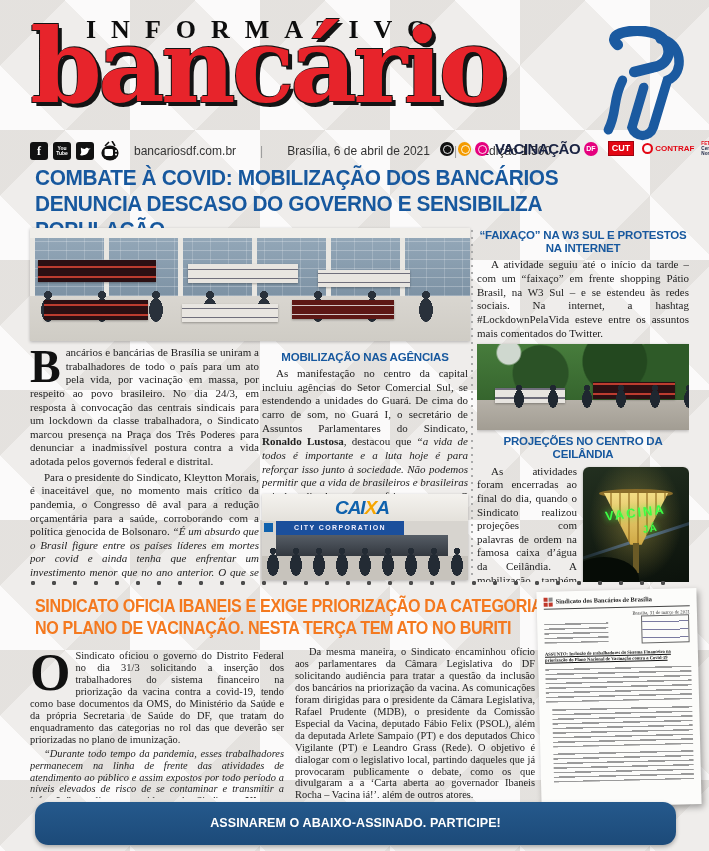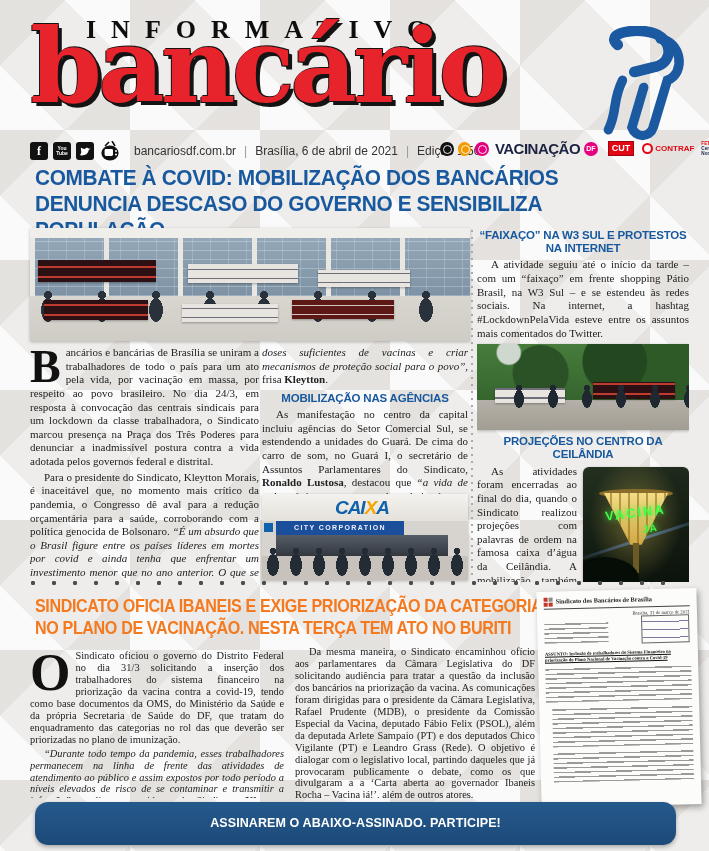--- a/index.html
+++ b/index.html
@@ -16,21 +16,21 @@
   .kicker{left:86px;top:15px;font:700 26px "Liberation Serif",serif;letter-spacing:15px;color:#0e0e0e;}
   .wordmark{left:30px;top:14px;font:700 103px/1 "DejaVu Serif",serif;letter-spacing:-4px;color:#e7242b;
     text-shadow:4px 4px 0 #141414,1px 1px 0 #141414,-1px 1px 0 #141414,1px -1px 0 #141414;}
   .mast-logo{right:6px;top:26px;}
 
   
   .infobar{left:30px;top:141px;display:flex;align-items:center;gap:5px;}
   .sq-ic{width:18px;height:18px;background:#111;border-radius:3px;color:#fff;display:flex;align-items:center;justify-content:center;font:700 12px "Liberation Serif",serif;}
   .sq-ic.yt{font:700 5px/1 "Liberation Sans",sans-serif;text-align:center;}
   .tv-ic{width:22px;height:20px;position:relative;}
-  .info-text{margin-left:8px;font:12px "Liberation Sans",sans-serif;color:#333;display:flex;gap:8px;align-items:flex-end;}
+  .info-text{margin-left:8px;font:12px "Liberation Sans",sans-serif;color:#333;display:flex;gap:24px;align-items:flex-end;}
   .info-sep{color:#999;}
   .partners{left:440px;top:140px;display:flex;align-items:center;gap:4px;}
   .pig{width:14px;height:14px;border-radius:50%;position:relative;}
   .pig::after{content:"";position:absolute;left:3px;top:3px;width:7px;height:7px;border-radius:50%;border:1.5px solid rgba(255,255,255,.9);}
   .pig.k{background:#111;} .pig.o{background:#f49b00;} .pig.m{background:#e5007e;}
   .banc-logo{font:800 15px "Liberation Sans",sans-serif;color:#1a2342;letter-spacing:-.5px;margin-left:2px;}
   .df-badge{width:14px;height:14px;border-radius:50%;background:#e5007e;color:#fff;font:700 7px/14px "Liberation Sans",sans-serif;text-align:center;}
   .cut-logo{background:#e30613;color:#fff;font:800 9px/13px "Liberation Sans",sans-serif;padding:0 3px;border:1px solid #9f0410;margin-left:6px;}
   .contraf-logo{display:flex;align-items:center;gap:2px;margin-left:4px;font:800 8px "Liberation Sans",sans-serif;color:#e30613;}
   .contraf-dot{width:7px;height:7px;border:2px solid #e30613;border-radius:50%;}
@@ -217,21 +217,20 @@
     <div class="ban lite" style="left:152px;top:76px;width:96px;height:18px;"></div>
     <div class="ban red" style="left:262px;top:72px;width:102px;height:19px;"></div>
   </div>
 
   <div class="abs col s1-col1">
     <p><span class="dropcap">B</span><span>ancários e bancárias de Brasília se uniram a trabalhadores de todo o país para um ato pela vida, por vacinação em massa, por respeito ao povo brasileiro. No dia 24/3, em resposta à convocação das centrais sindicais para um lockdown da classe trabalhadora, o Sindicato marcou presença na Praça dos Três Poderes para denunciar a inadmissível postura contra a vida adotada pelos governos federal e distrital.</span></p>
     <p class="ind"><span>Para o presidente do Sindicato, Kleytton Morais, é inaceitável que, no momento mais crítico da pandemia, o Congresso dê aval para a redução orçamentária para a saúde, corroborando com a política genocida de Bolsonaro. </span><i>“É um absurdo que o Brasil figure entre os países líderes em mortes por covid e ainda tenha que enfrentar um investimento menor que no ano anterior. O que se precisa fazer agora é uma intervenção robusta e centrada do Estado para salvaguardar vidas, com articulação para adquirir</i></p>
   </div>
 
   <div class="abs col s1-col2">
-    <p><i>doses suficientes de vacinas e criar mecanismos de proteção social para o povo”, </i><span>frisa </span><b>Kleytton</b><span>.</span></p>
     <div class="subhead">MOBILIZAÇÃO NAS AGÊNCIAS</div>
     <p class="ind"><span>As manifestação no centro da capital incluiu agências do Setor Comercial Sul, se estendendo a unidades do Guará. De cima do carro de som, no Guará I, o secretário de Assuntos Parlamentares do Sindicato, </span><b>Ronaldo Lustosa</b><span>, destacou que </span><i>“a vida de todos é importante e a luta hoje é para reforçar isso junto à sociedade. Não podemos permitir que a vida de brasileiros e brasileiras seja banalizada como tem feito o governo. O povo merece respeito”.</i></p>
   </div>
 
   <div class="abs photo3">
     <div class="p3-top">
       <span class="caixa-word"><span>CAI</span><span class="x">X</span><span>A</span></span>
     </div>
     <div class="p3-logo"></div>
     <div class="p3-sign">CITY CORPORATION</div>

